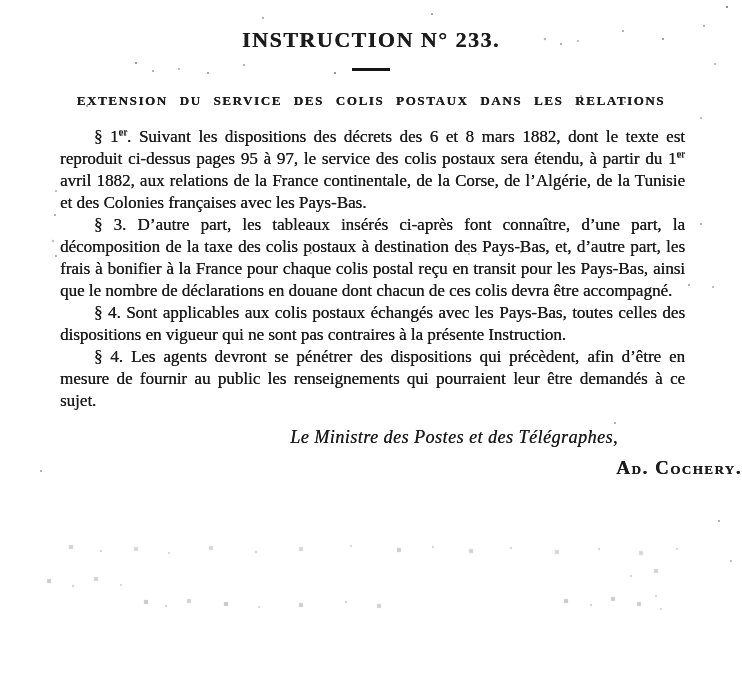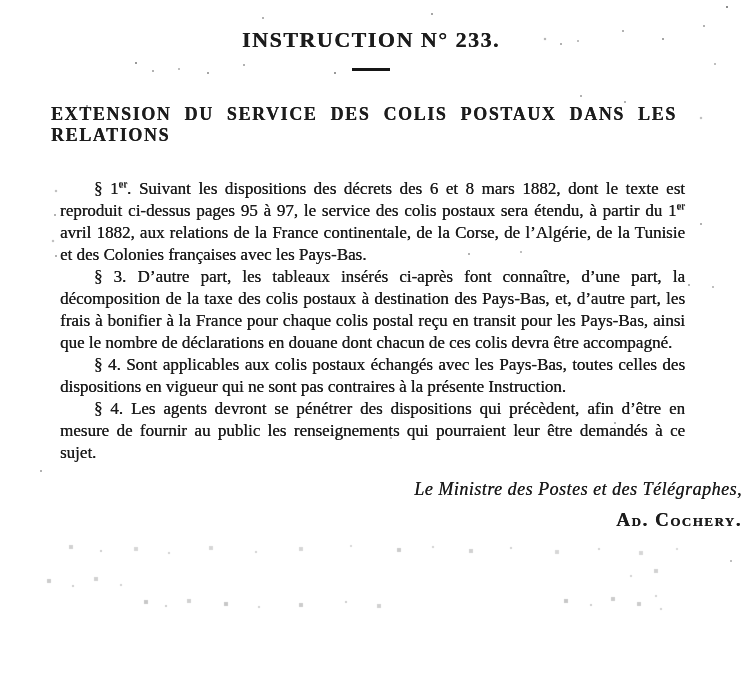--- a/index.html
+++ b/index.html
@@ -28,48 +28,49 @@
     letter-spacing: 1.5px;
     text-shadow: 0.3px 0.3px 0 currentColor;
   }
   .title-rule {
     width: 38px;
     height: 3px;
     background: #161616;
     margin: 15px auto 0 auto;
   }
   .subject {
-    margin: 33px auto 0 auto;
+    margin: 19px auto 0 auto;
     width: 640px;
-    text-align: left;
+    text-align: center;
     font-weight: bold;
-    font-size: 18px;
+    font-size: 13px;
     line-height: 21px;
     letter-spacing: 1.6px;
     word-spacing: 7px;
     text-shadow: 0.2px 0.2px 0 currentColor;
   }
   .doc-body {
     width: 625px;
-    margin: 32px 0 0 60px;
+    margin: 15px 0 0 60px;
     font-size: 17px;
     line-height: 22px;
     text-align: justify;
     text-shadow: 0.25px 0.25px 0 currentColor;
   }
   .doc-body p {
     margin: 0;
     text-indent: 34px;
   }
   .doc-body sup {
     font-size: 11px;
     line-height: 0;
   }
   .sig-role {
     margin-top: 15px;
+    padding-right: 124px;
     text-align: right;
     font-style: italic;
     font-size: 18px;
     letter-spacing: 0.5px;
     text-shadow: 0.25px 0.25px 0 currentColor;
   }
   .sig-name {
     margin-top: 9px;
     text-align: right;
     font-variant: small-caps;

